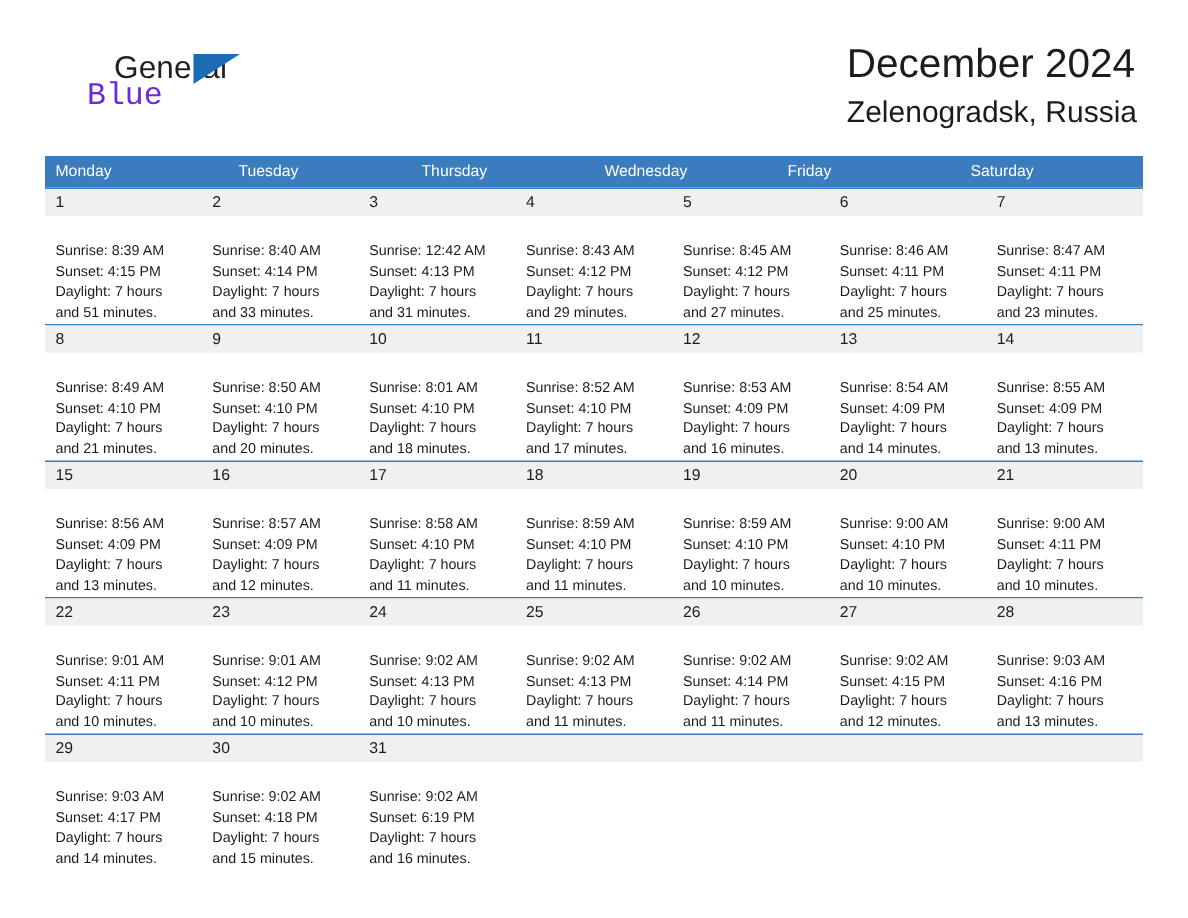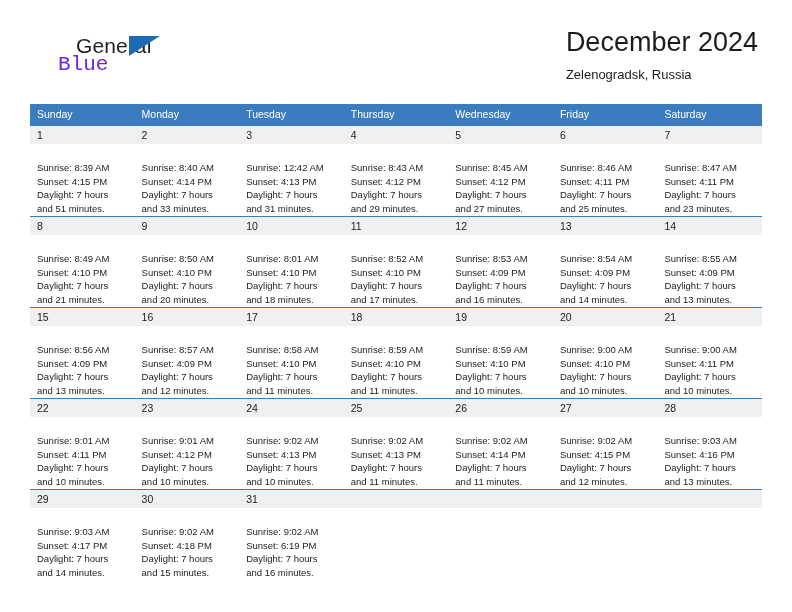--- a/index.html
+++ b/index.html
@@ -73,21 +73,21 @@
     text-align: left;
   }
   .cal-title {
     font-size: 27px;
     font-weight: normal;
     color: #1c1c1c;
     line-height: 33px;
     white-space: nowrap;
   }
   .cal-subtitle {
-    font-size: 13px;
+    font-size: 20px;
     color: #1c1c1c;
     line-height: 20px;
     margin-top: 6px;
     white-space: nowrap;
   }
 
   
   .calendar {
     position: absolute;
     left: 30px;
@@ -170,21 +170,20 @@
     <div class="title-block">
       <div class="cal-title">December 2024</div>
       <div class="cal-subtitle">Zelenogradsk, Russia</div>
     </div>
 
   </div>
 
   <div class="calendar">
 
     <div class="weekday-row">
-      <div class="weekday-cell">Sunday</div>
       <div class="weekday-cell">Monday</div>
       <div class="weekday-cell">Tuesday</div>
       <div class="weekday-cell">Thursday</div>
       <div class="weekday-cell">Wednesday</div>
       <div class="weekday-cell">Friday</div>
       <div class="weekday-cell">Saturday</div>
     </div>
 
     <div class="week-row">
       <div class="daynum-band"></div>

